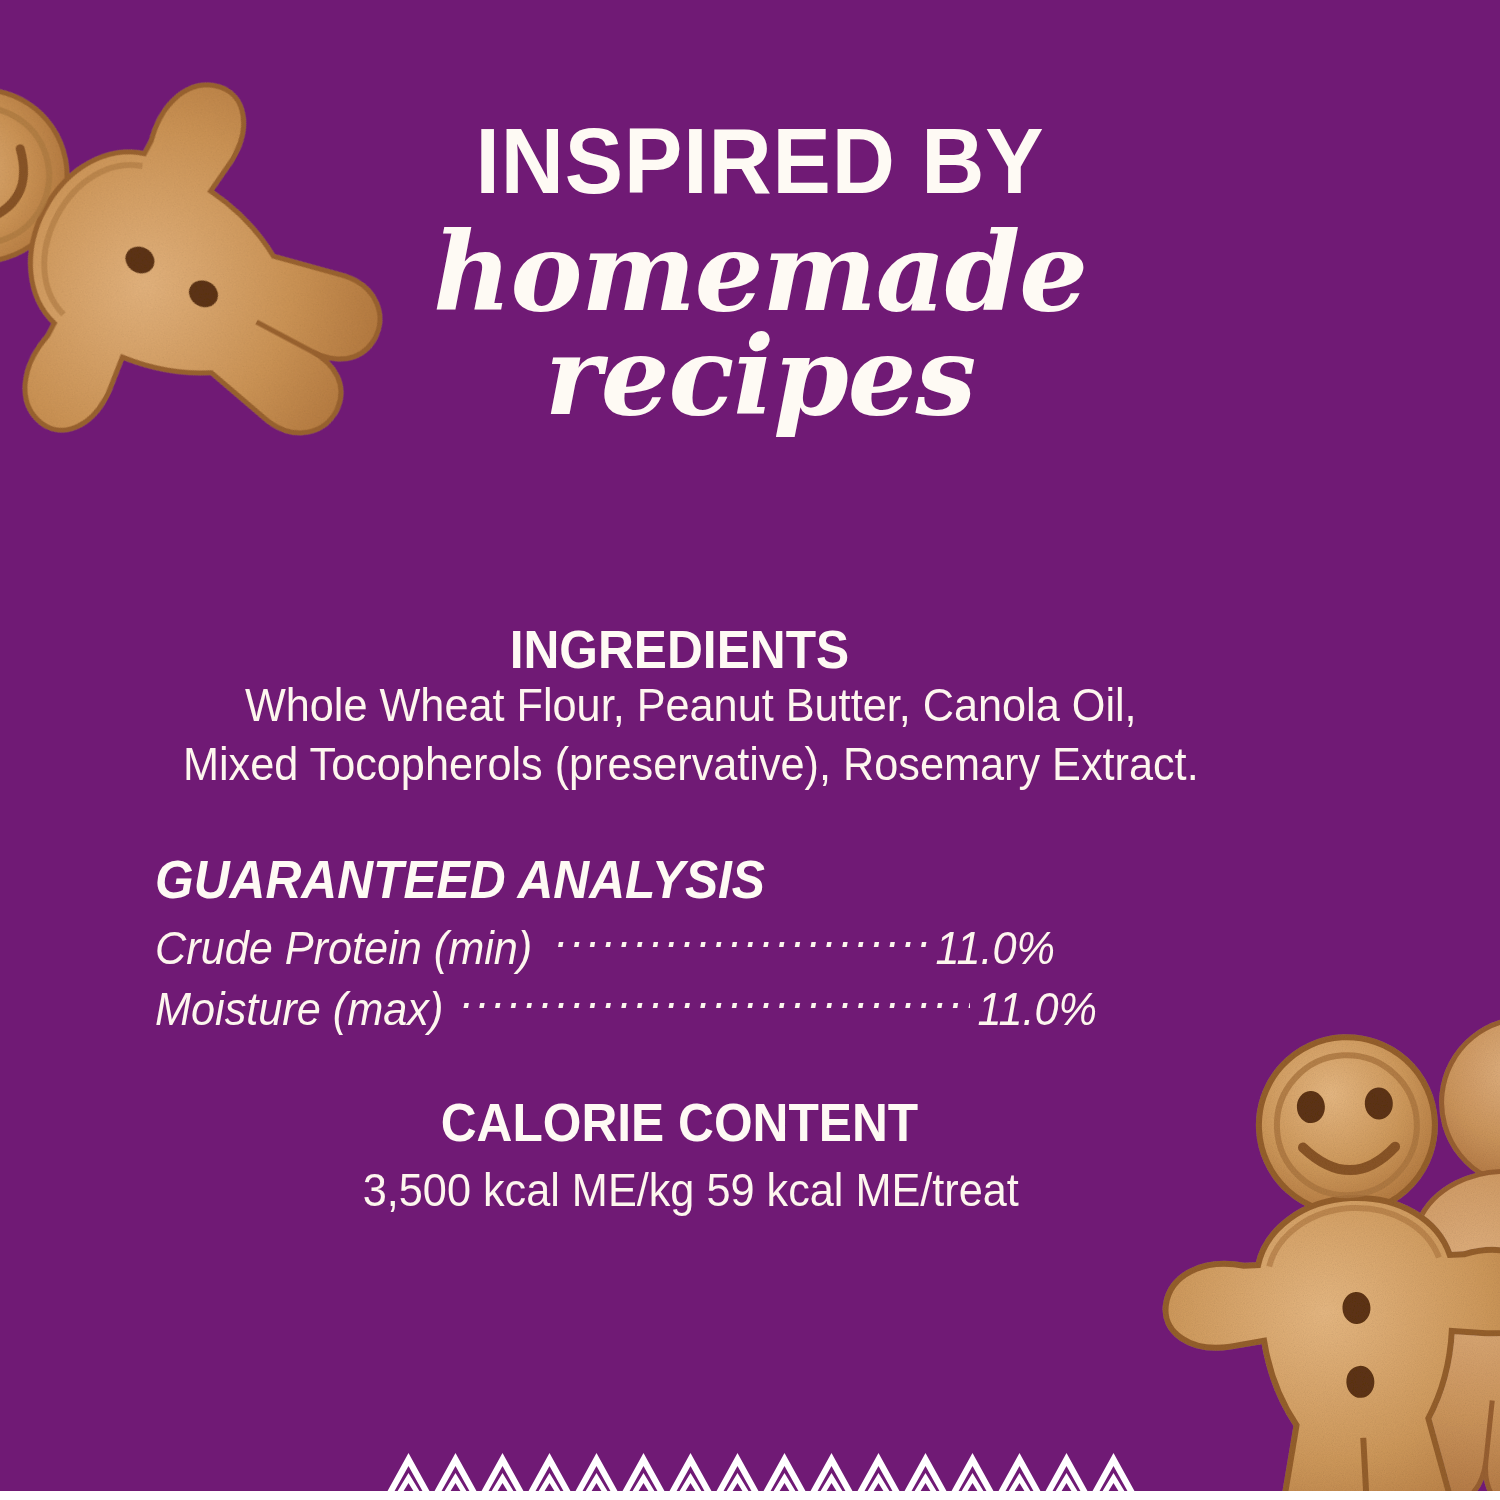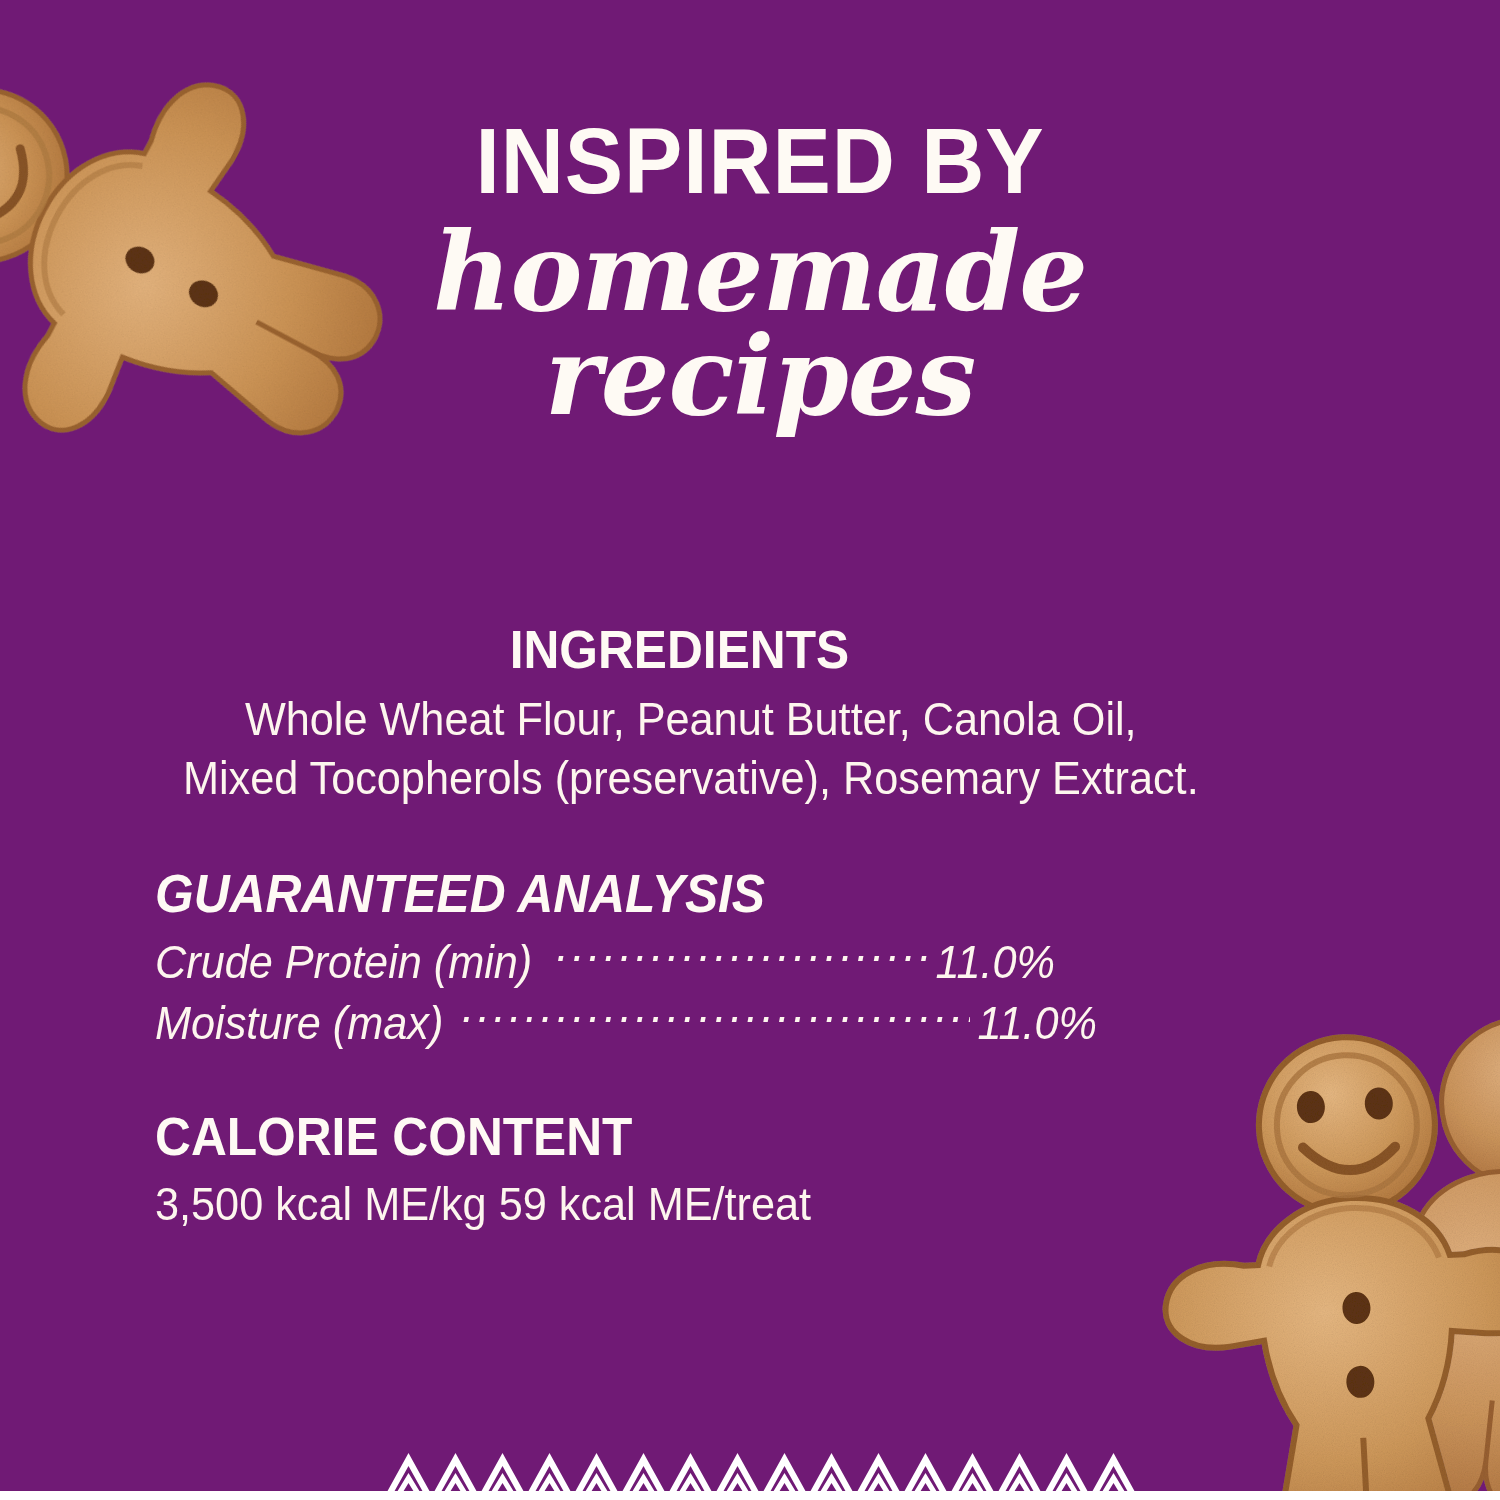--- a/index.html
+++ b/index.html
@@ -74,21 +74,21 @@
     font-weight: normal;
     font-size: 46px;
     line-height: 1.28;
     color: #FDF6EE;
     transform: scaleX(0.94);
     transform-origin: left center;
     white-space: nowrap;
   }
 
   .block-ingredients { margin-bottom: 0; text-align: center; }
-  .ing-lines { margin-top: 14px; }
+  .ing-lines { }
 
   .block-analysis { margin-top: 58px; font-style: italic; }
   .ga-rows { margin-top: 12px; }
 
   .ga-row {
     display: flex;
     align-items: baseline;
     font-family: "Liberation Sans", sans-serif;
     font-size: 46px;
     line-height: 1.30;
@@ -113,21 +113,21 @@
     font-size: 46px;
     color: #FDF6EE;
     white-space: nowrap;
   }
   .ga-value { flex: 0 0 auto; transform: scaleX(0.94); transform-origin: right center; }
   .ga-row.w1 .ga-dots { max-width: 372px; }
   .ga-row.w2 .ga-dots { max-width: 468px; }
   .ga-row.w3 .ga-dots { max-width: 432px; }
   .ga-row.w4 .ga-dots { max-width: 508px; }
 
-  .block-calorie { margin-top: 56px; }
+  .block-calorie { margin-top: 56px; text-align: center; }
   .cal-lines { margin-top: 12px; }
 
   
   .cookie {
     position: absolute;
     pointer-events: none;
   }
   .cookie svg { display: block; }
 
   

